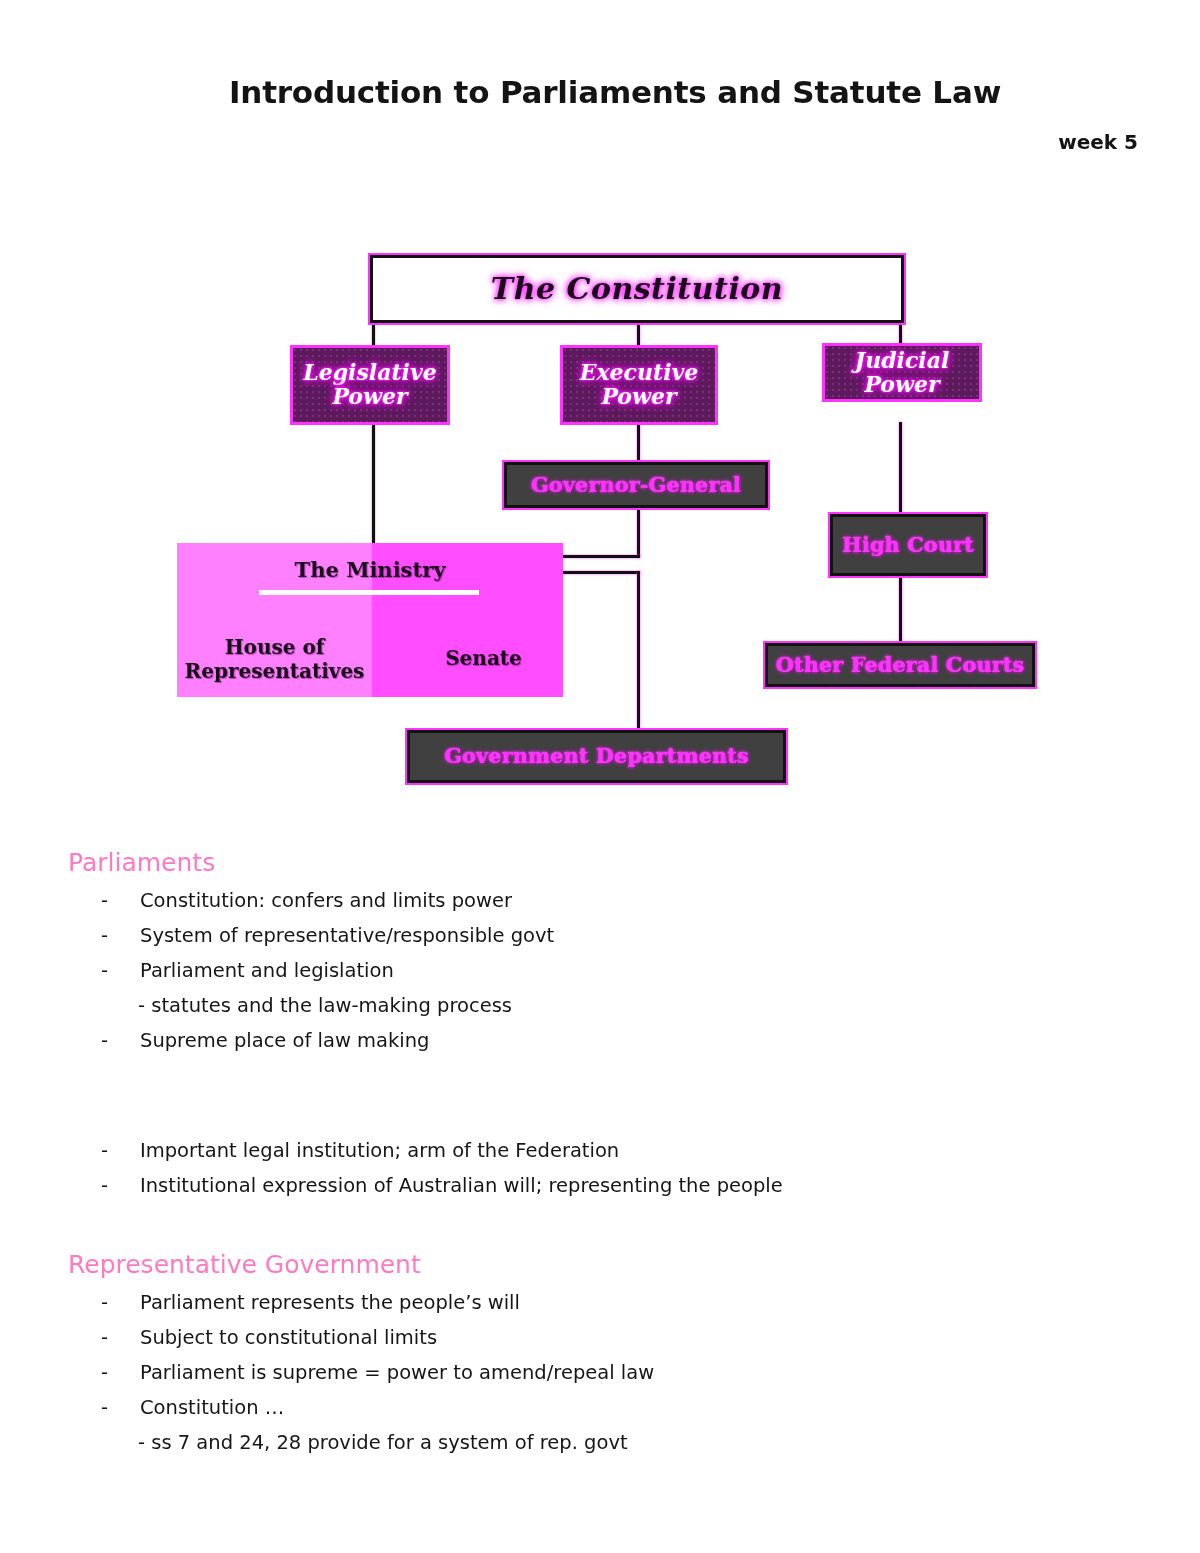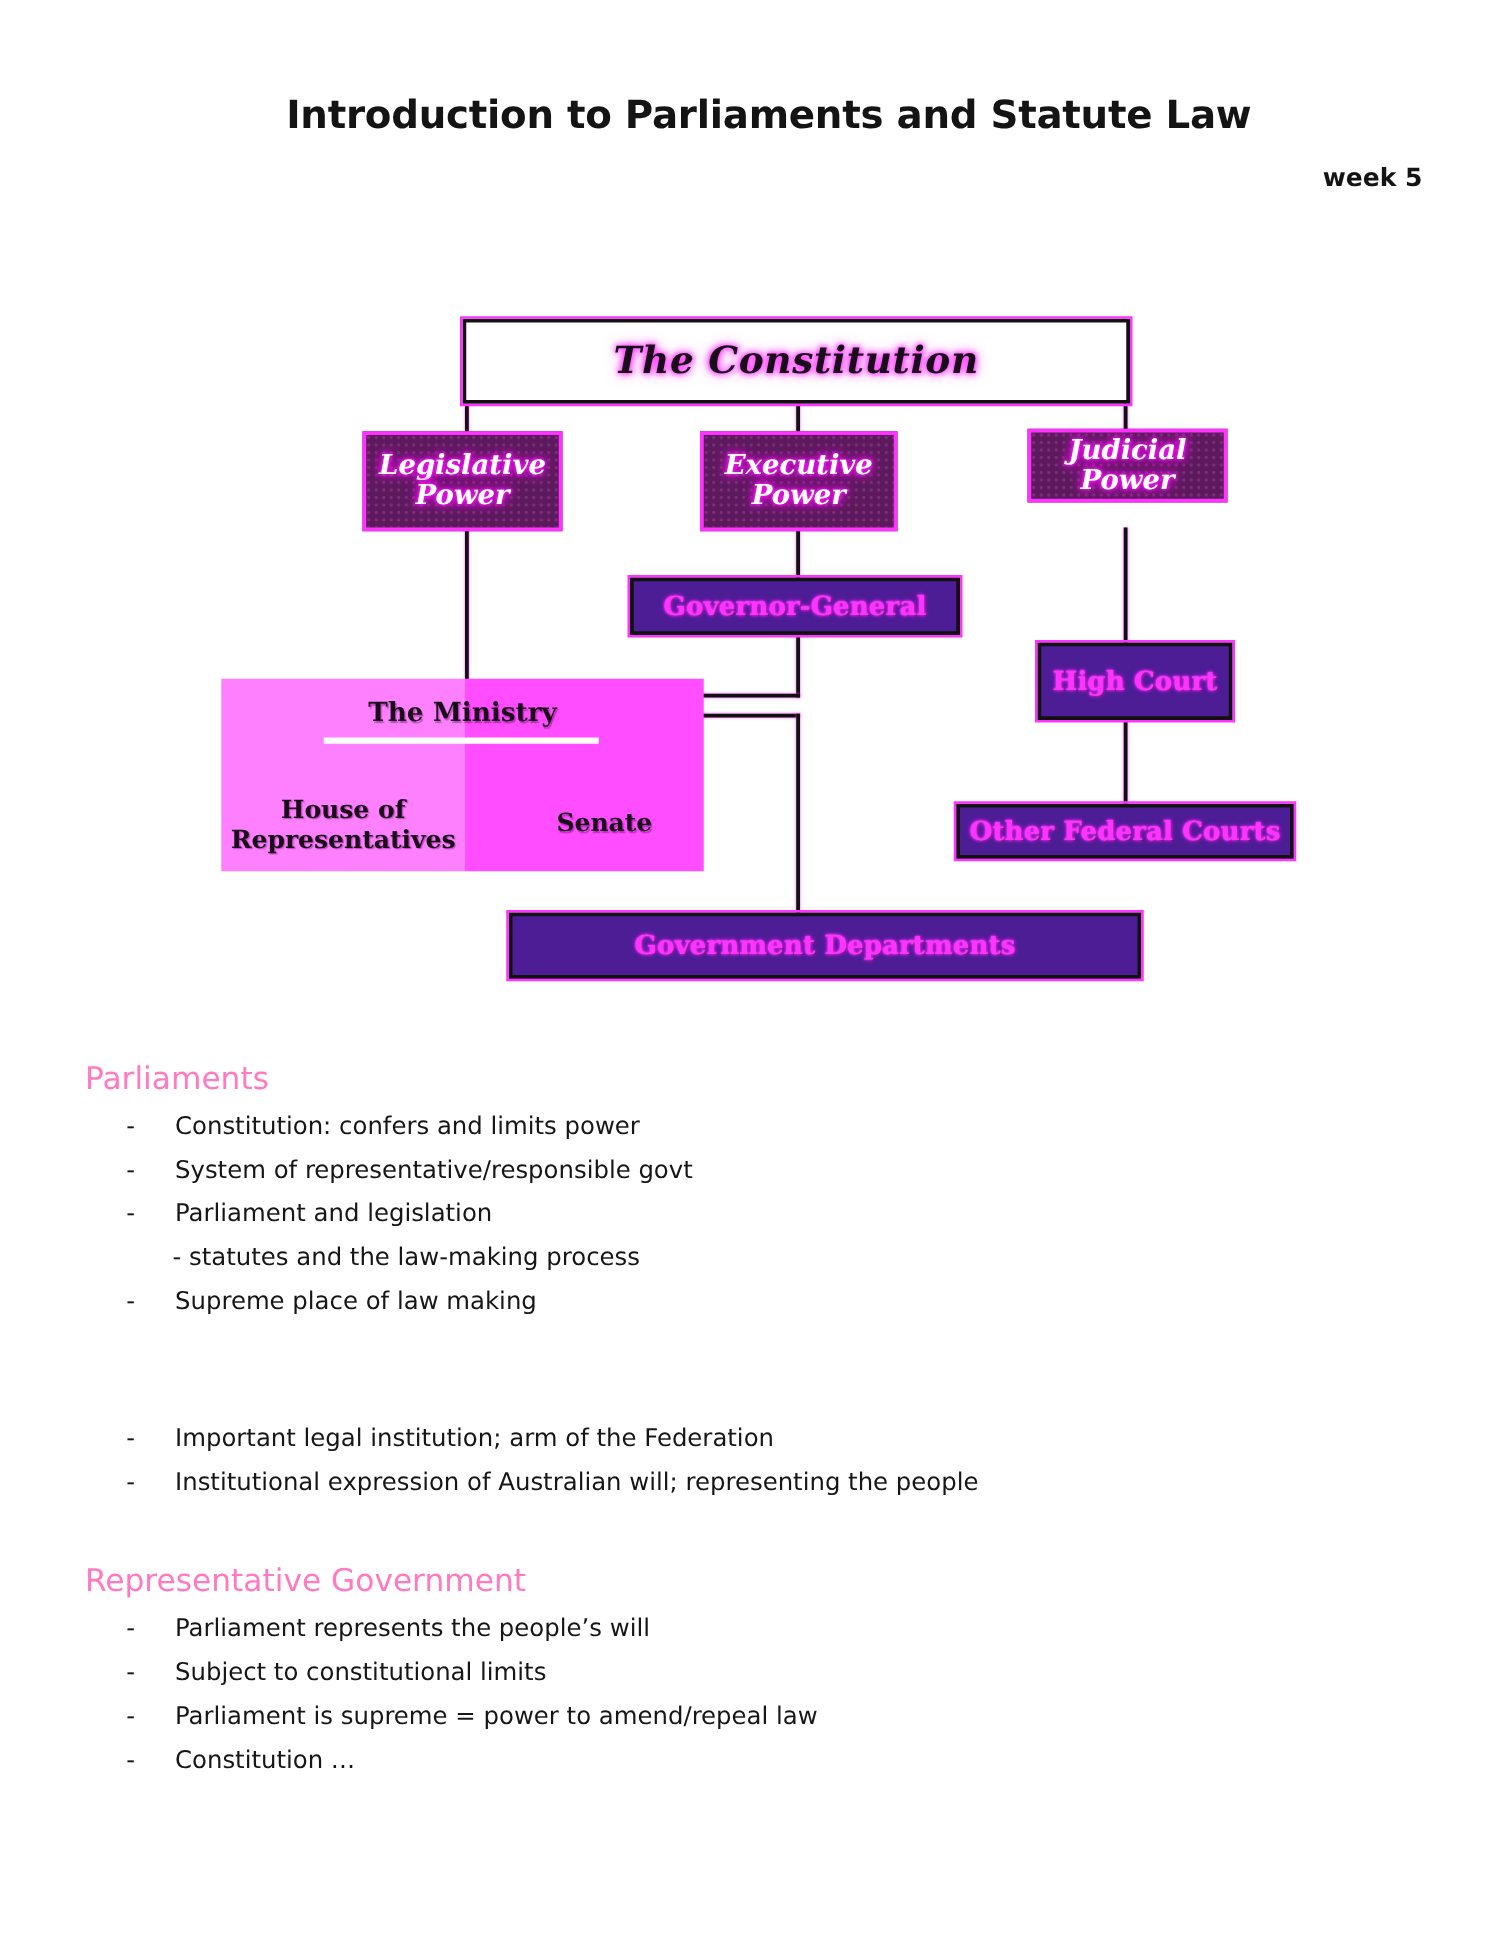--- a/index.html
+++ b/index.html
@@ -54,21 +54,21 @@
     box-sizing: border-box;
     display: flex;
     align-items: center;
     justify-content: center;
     text-align: center;
     line-height: 1.08;
   }
 
   
   .box-white {
-    background: #4c1d95;
+    background: #404040;
     border: 3px solid #111111;
     outline: 2px solid #ff33ff;
     outline-offset: 0px;
     color: #ff33ff;
     font-family: "DejaVu Serif", serif;
     font-weight: bold;
     text-shadow: 0 0 2px #ff66ff, 0 0 4px #ff00ff, 1px 1px 0 #4d0b4d;
   }
 
   
@@ -99,21 +99,21 @@
     font-weight: bold;
   }
 
   #node-legislative { left: 290px; top: 345px; width: 160px; height: 80px; font-size: 22px; }
   #node-executive   { left: 560px; top: 345px; width: 158px; height: 80px; font-size: 22px; }
   #node-judicial    { left: 822px; top: 343px; width: 160px; height: 59px; font-size: 22px; }
 
   #node-governor-general { left: 504px; top: 462px; width: 264px; height: 46px; font-size: 21px; }
   #node-high-court       { left: 830px; top: 514px; width: 156px; height: 62px; font-size: 21px; }
   #node-other-courts     { left: 765px; top: 643px; width: 270px; height: 44px; font-size: 21px; }
-  #node-govt-departments { left: 407px; top: 730px; width: 506px; height: 53px; font-size: 21px; }
+  #node-govt-departments { left: 407px; top: 730px; width: 379px; height: 53px; font-size: 21px; }
 
   
   #node-ministry {
     position: absolute;
     left: 177px; top: 543px; width: 386px; height: 154px;
   }
   .ministry-half-left {
     position: absolute; left: 0; top: 0; width: 195px; height: 154px;
     background: #ff80ff;
   }
@@ -290,13 +290,14 @@
     <li class="dash">Institutional expression of Australian will; representing the people</li>
   </ul>
 
 <div class="section-heading" id="heading-representative-government">Representative Government</div>
 
 <ul class="bullet-list" id="list-representative-government">
     <li class="dash">Parliament represents the people’s will</li>
     <li class="dash">Subject to constitutional limits</li>
     <li class="dash">Parliament is supreme = power to amend/repeal law</li>
     <li class="dash">Constitution …</li>
+    <li class="sub">- ss 7 and 24, 28 provide for a system of rep. govt</li>
   </ul>
 
 </body></html>

